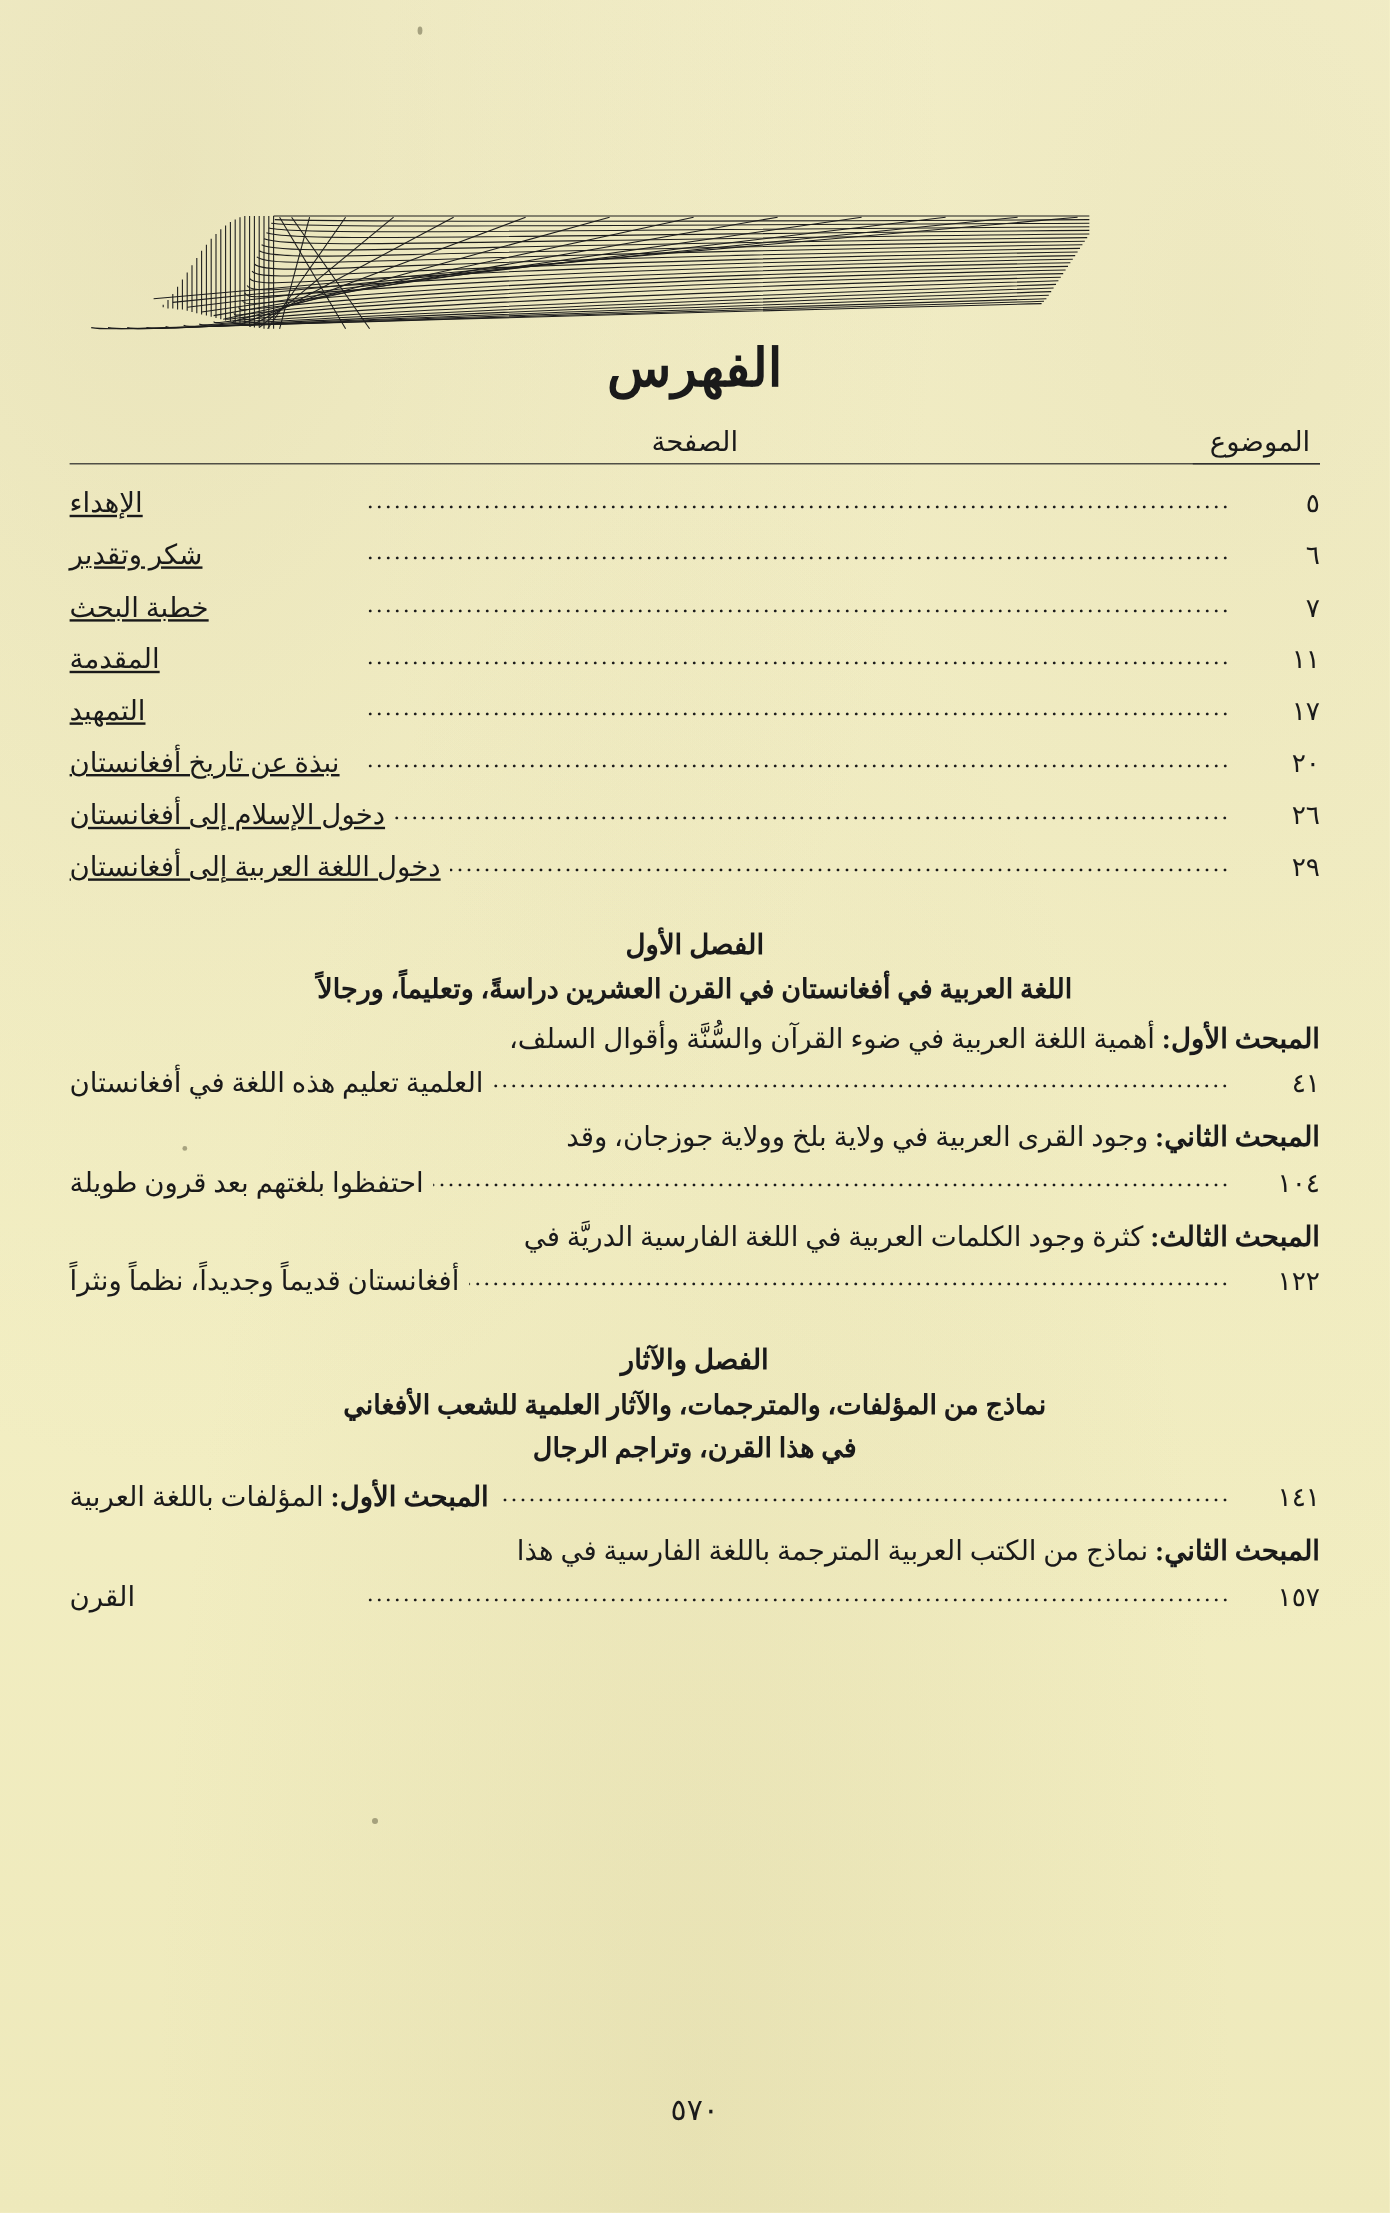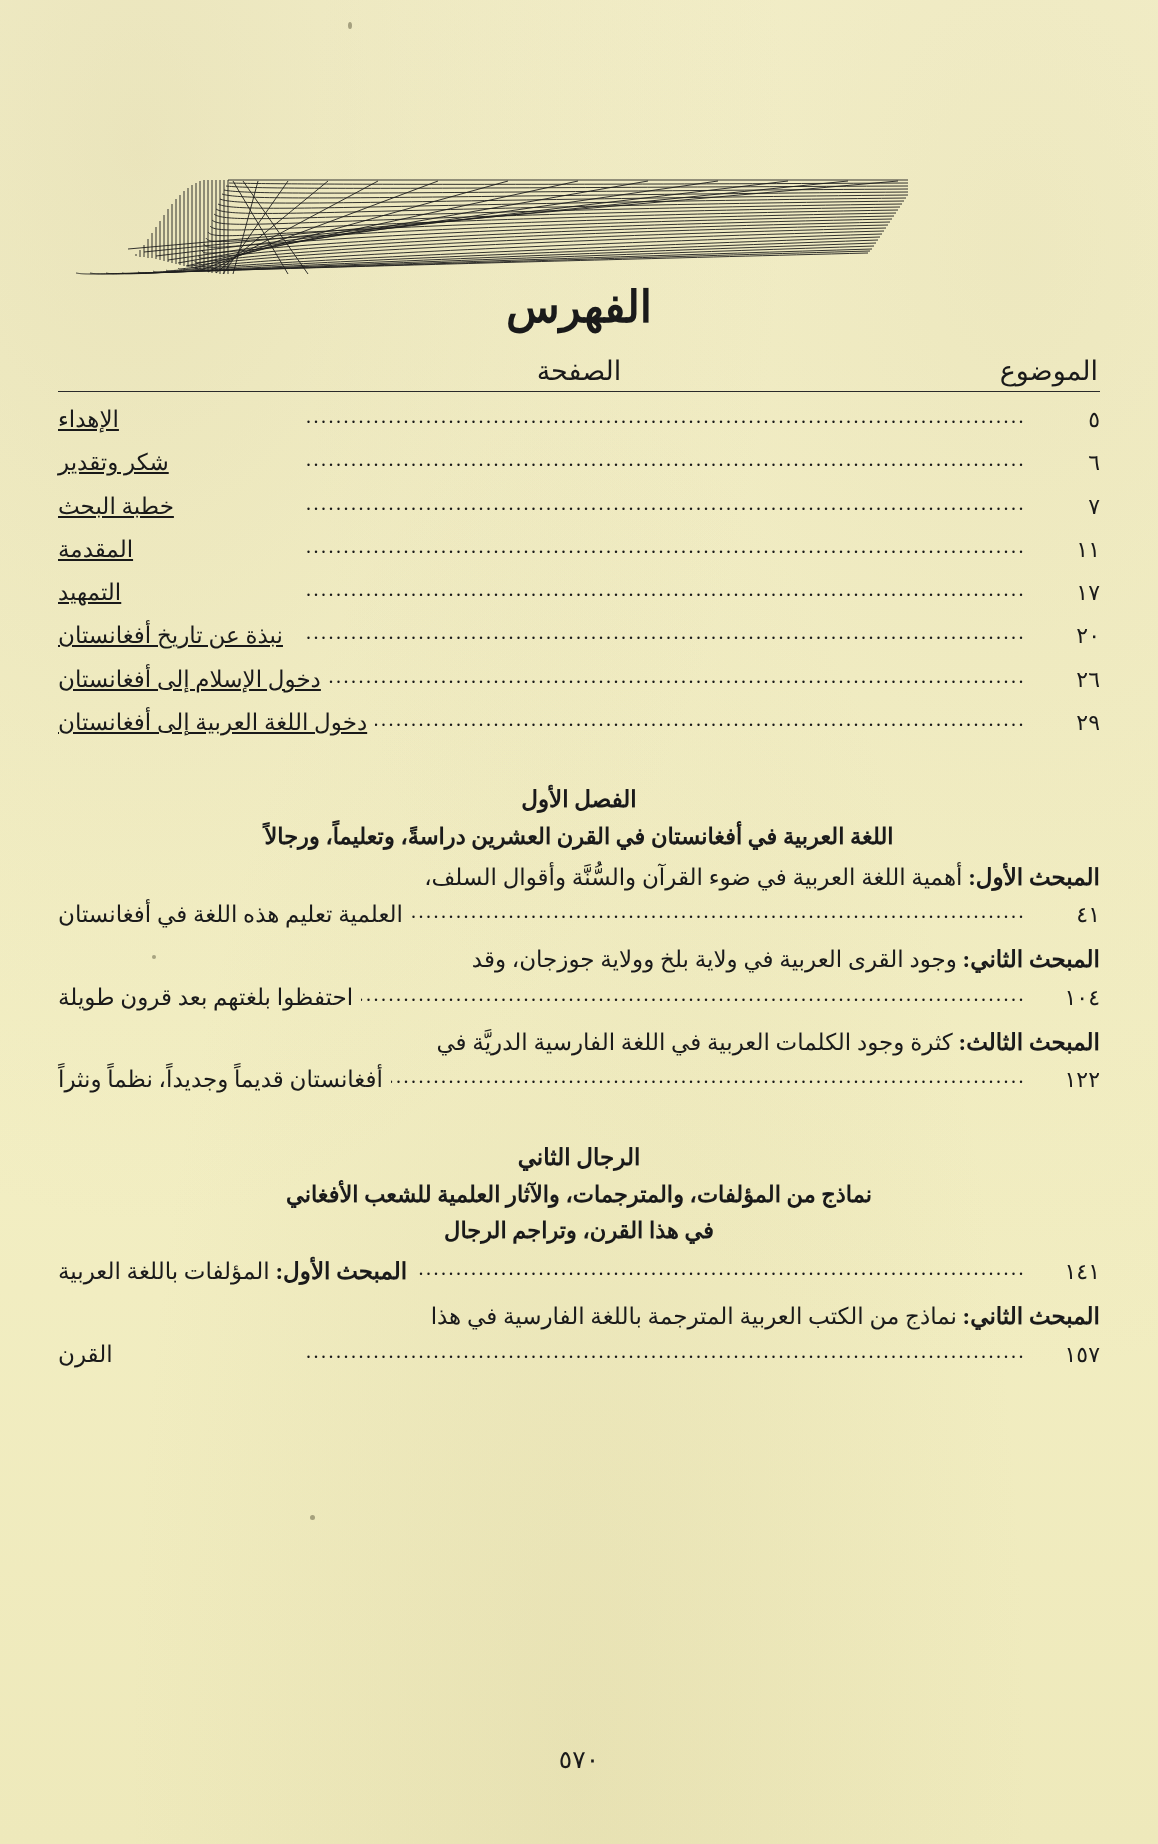--- a/index.html
+++ b/index.html
@@ -63,21 +63,21 @@
 
   
   .head-row {
     position: absolute;
     top: 355px;
     left: 0;
     right: 0;
     display: flex;
     justify-content: space-between;
     align-items: flex-end;
-    font-size: 27px;
+    font-size: 23px;
   }
   .head-cell {
     padding-bottom: 4px;
   }
   .head-cell.subject {
     border-bottom: 1.6px solid #2a2a2a;
     padding-left: 8px;
     padding-right: 2px;
     min-width: 96px;
     text-align: center;
@@ -119,21 +119,21 @@
   .entry .num {
     white-space: nowrap;
     min-width: 66px;
     text-align: right;
     font-size: 22px;
     direction: rtl;
   }
 
   
   .chapter {
-    margin-top: 38px;
+    margin-top: 26px;
     text-align: center;
   }
   .chapter .ch-line {
     font-weight: bold;
     font-size: 23px;
     line-height: 1.6;
   }
   .chapter .ch-line.title-line {
     font-size: 22.5px;
   }
@@ -363,21 +363,21 @@
           <span>كثرة وجود الكلمات العربية في اللغة الفارسية الدريَّة في</span>
         </div>
         <div class="tail-row indent-tail">
           <span class="num">١٢٢</span>
           <span class="dots">................................................................................................</span>
           <span class="tail-text">أفغانستان قديماً وجديداً، نظماً ونثراً</span>
         </div>
       </div>
 
       <div class="chapter">
-        <div class="ch-line">الرجال الثاني</div>
+        <div class="ch-line">الفصل والآثار</div>
         <div class="ch-line title-line">نماذج من المؤلفات، والمترجمات، والآثار العلمية للشعب الأفغاني</div>
         <div class="ch-line title-line">في هذا القرن، وتراجم الرجال</div>
       </div>
 
       <div class="entry-wrap">
         <div class="tail-row">
           <span class="num">١٤١</span>
           <span class="dots">................................................................................................</span>
           <span class="tail-text"><span class="lead">المبحث الأول:</span>
             <span>المؤلفات باللغة العربية</span>

